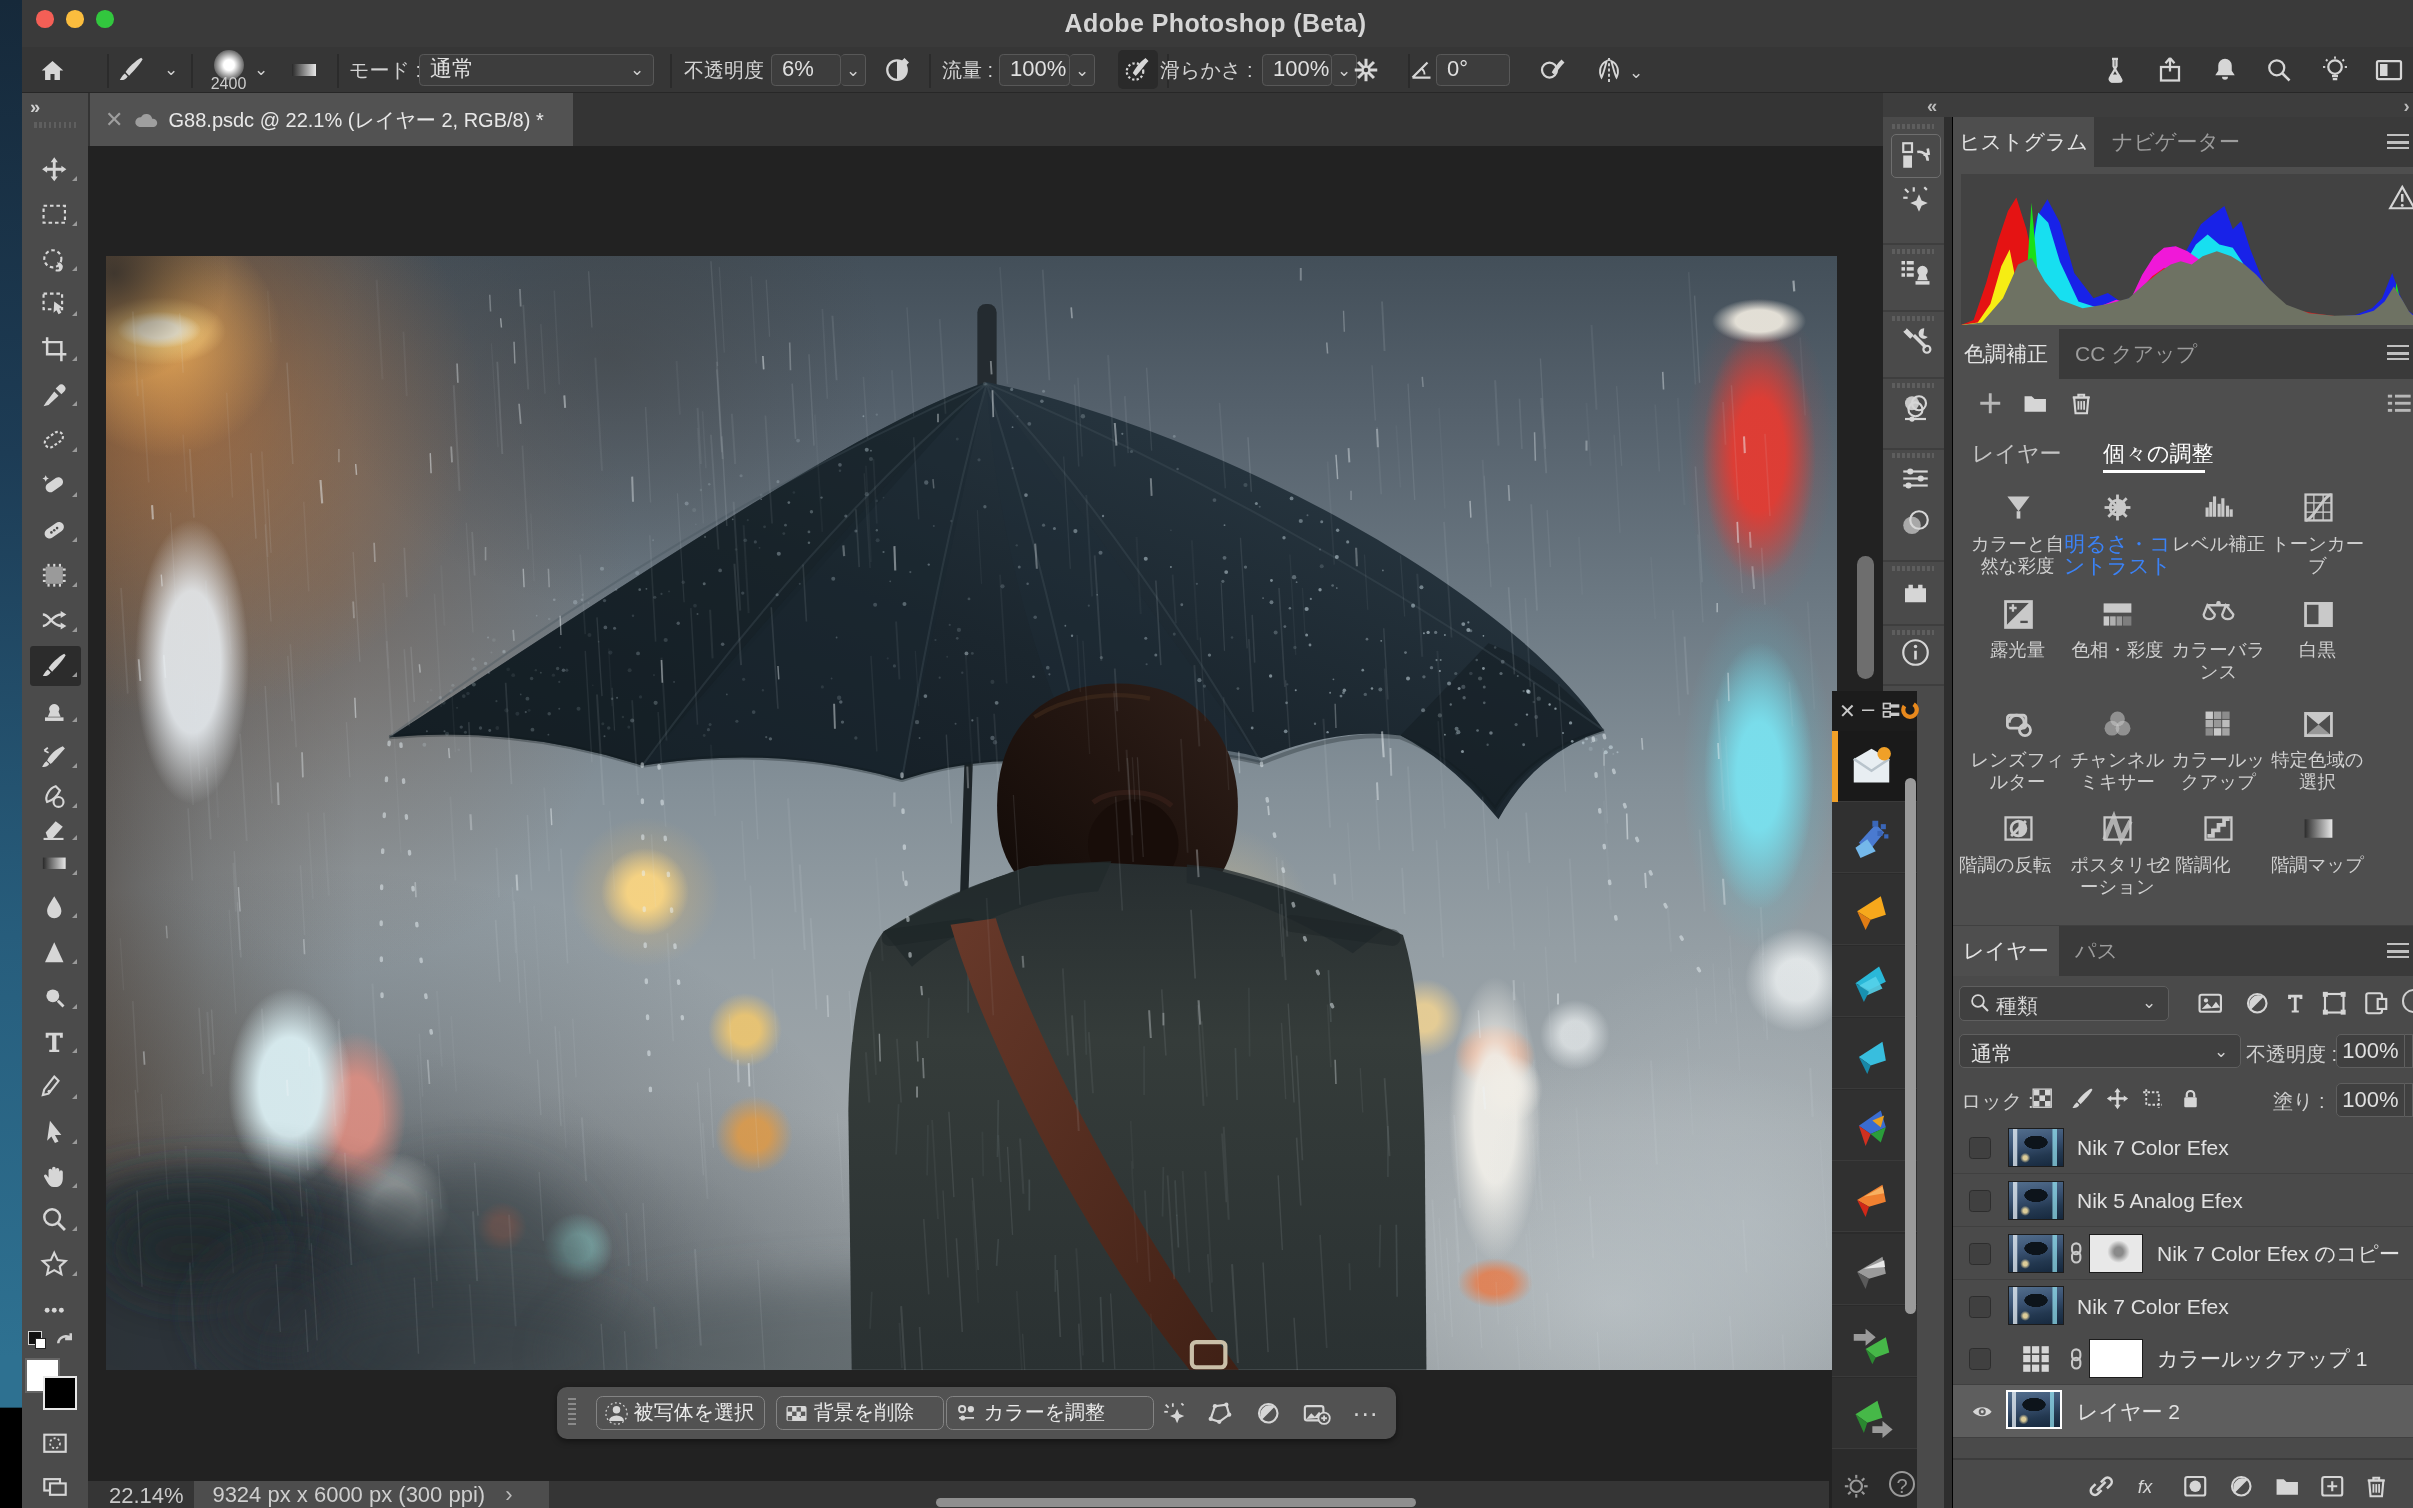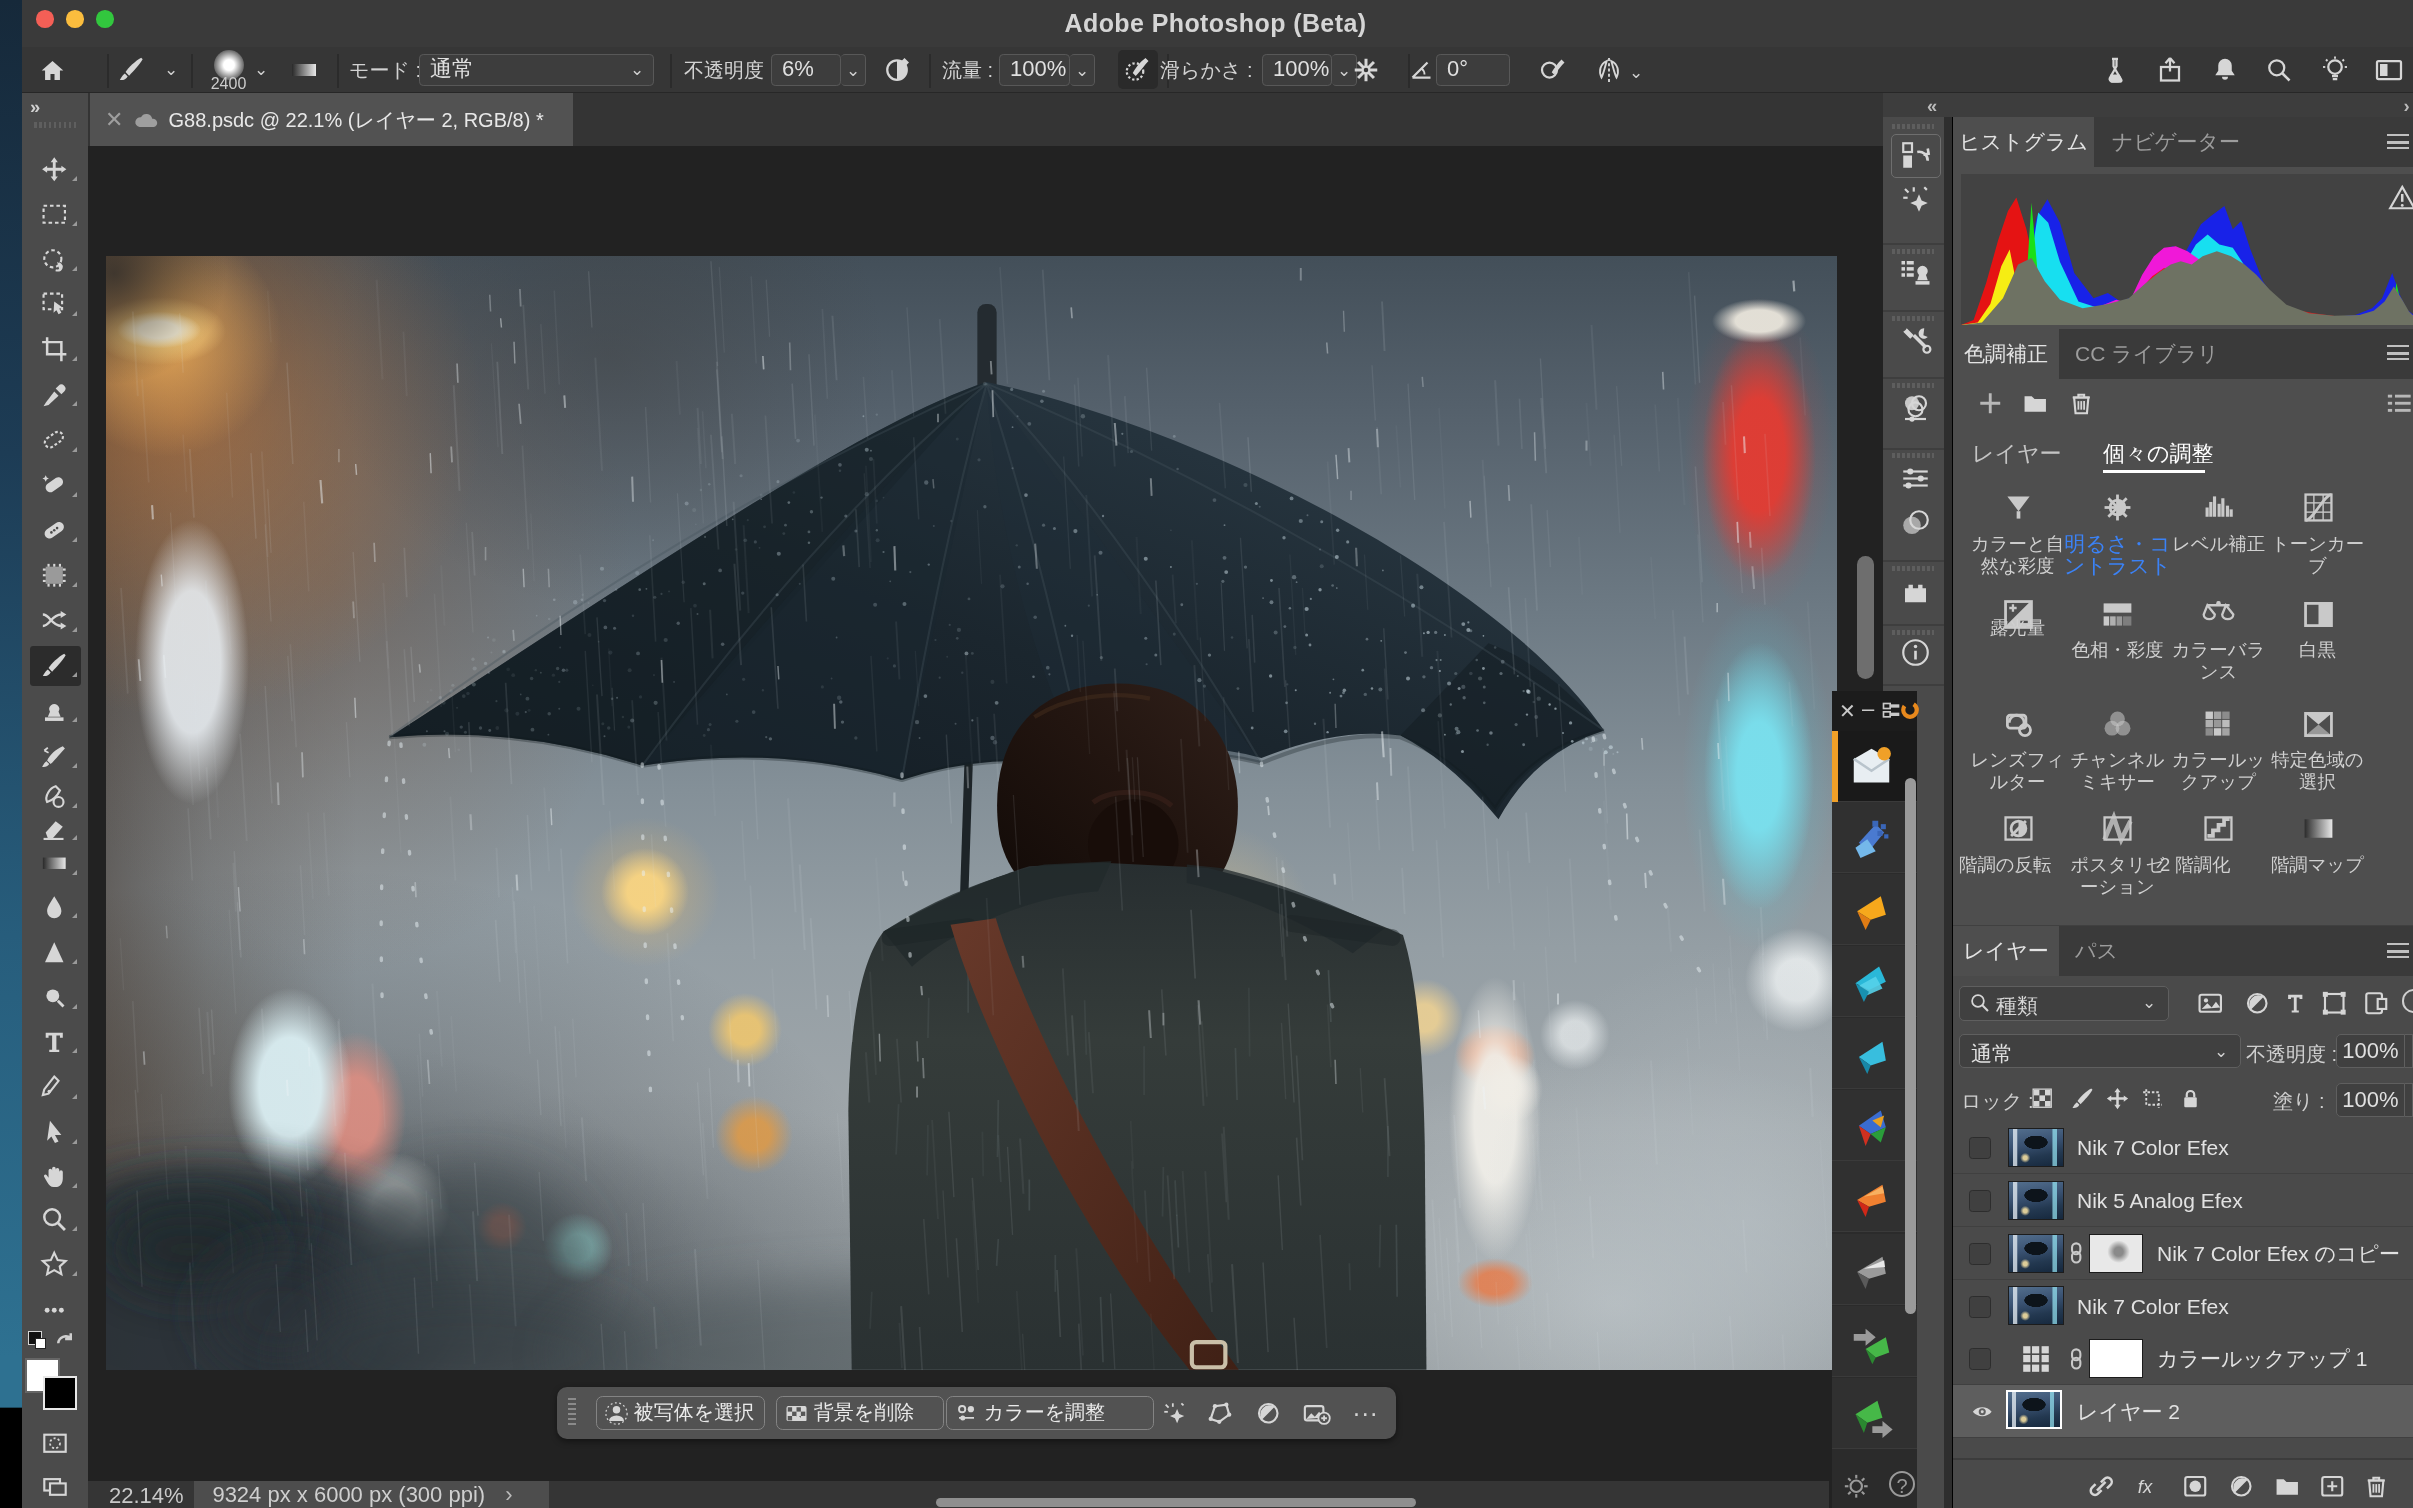--- a/index.html
+++ b/index.html
@@ -1482,21 +1482,21 @@
     <path d="M0,180 L66,179 L76,158 L84,34 L92,125 L102,172 L120,179 L150,180 L512,180 L519,130 L527,166 L540,177 L540,180 L0,180 Z" fill="#1ae018" opacity="1.0"></path>
     <path d="M0,180 L25,177 L50,148 L68,108 L84,100 L100,128 L118,150 L145,160 L175,155 L200,148 L218,132 L235,118 L250,108 L262,104 L275,108 L288,98 L305,92 L322,98 L338,108 L352,120 L368,138 L388,156 L415,166 L445,169 L475,168 L492,163 L505,152 L516,134 L526,150 L534,164 L540,170 L540,180 L0,180 Z" fill="#6e7263" opacity="1.0"></path>
   </svg>
 <svg class="icn" style="left:2388px;top:184px" width="28.5" height="28.5" viewBox="0 0 40 40">
     <path d="M20 4 L37 34 H3 z" fill="none" stroke="#d6d6d6" stroke-width="3"></path>
     <line x1="20" y1="14" x2="20" y2="25" stroke="#d6d6d6" stroke-width="3.5"></line>
     <circle cx="20" cy="30" r="2" fill="#d6d6d6"></circle>
   </svg>
 <div class="abs ptabrow" style="top:329px"></div>
 <div class="abs ptab" style="left:1953px;top:329px;width:106px">色調補正</div>
-<div class="abs ptabi" style="left:2075px;top:329px">CC ライブラリ</div>
+<div class="abs ptabi" style="left:2075px;top:329px">CC クアップ</div>
 <div class="abs menu3" style="left:2387px;top:345px"></div>
 <div class="abs" style="left:1953px;top:379px;width:461px;height:547px;background:#4e4e4e;border-bottom:0.8px solid #404040"></div>
 <svg class="icn" style="left:1976px;top:389px" width="28.5" height="28.5" viewBox="0 0 40 40">
     <path d="M20 6 V34 M6 20 H34" stroke="#b8b8b8" stroke-width="4"></path>
   </svg>
 <svg class="icn" style="left:2021px;top:389px" width="28.5" height="28.5" viewBox="0 0 40 40">
     <path d="M5 10 h10 l4 4 h16 v18 H5 z" fill="#d6d6d6"></path>
   </svg>
 <svg class="icn" style="left:2067px;top:389px" width="28.5" height="28.5" viewBox="0 0 40 40">
     <path d="M8 12 h24 M16 12 v-4 h8 v4" stroke="#d6d6d6" stroke-width="3" fill="none"></path>
@@ -1562,21 +1562,21 @@
   </svg>
 <div class="abs" style="left:2259px;top:533px;width:117px;text-align:center;color:#d0d0d0;font-size:18.4px;line-height:22px">トーンカー<br>ブ</div>
 <svg class="icn" style="left:2000px;top:596px" width="37" height="37" viewBox="0 0 40 40">
     <rect x="6" y="6" width="28" height="28" fill="none" stroke="#c9c9c9" stroke-width="3"></rect>
     <path d="M34 6 L6 34 z" stroke="#c9c9c9" stroke-width="2"></path>
     <path d="M6 6 L34 34 H6 z" fill="#c9c9c9" opacity="0"></path>
     <path d="M34 6 L34 34 H6 z" fill="#c9c9c9"></path>
     <path d="M10 13 h8 M14 9 v8" stroke="#c9c9c9" stroke-width="2.5"></path>
     <line x1="22" y1="28" x2="30" y2="28" stroke="#4e4e4e" stroke-width="2.5"></line>
   </svg>
-<div class="abs" style="left:1959px;top:617px;width:117px;text-align:center;color:#d0d0d0;font-size:18.4px;line-height:22px">露光量</div>
+<div class="abs" style="left:1959px;top:639px;width:117px;text-align:center;color:#d0d0d0;font-size:18.4px;line-height:22px">露光量</div>
 <svg class="icn" style="left:2099px;top:596px" width="37" height="37" viewBox="0 0 40 40">
     <rect x="5" y="8" width="30" height="10" fill="#c9c9c9"></rect>
     <g fill="#c9c9c9">
       <rect x="5" y="22" width="6" height="10"></rect>
       <rect x="12" y="22" width="6" height="10" opacity=".8"></rect>
       <rect x="19" y="22" width="6" height="10" opacity=".6"></rect>
       <rect x="26" y="22" width="9" height="10" opacity=".4"></rect>
     </g>
   </svg>
 <div class="abs" style="left:2059px;top:639px;width:117px;text-align:center;color:#d0d0d0;font-size:18.4px;line-height:22px">色相・彩度</div>

